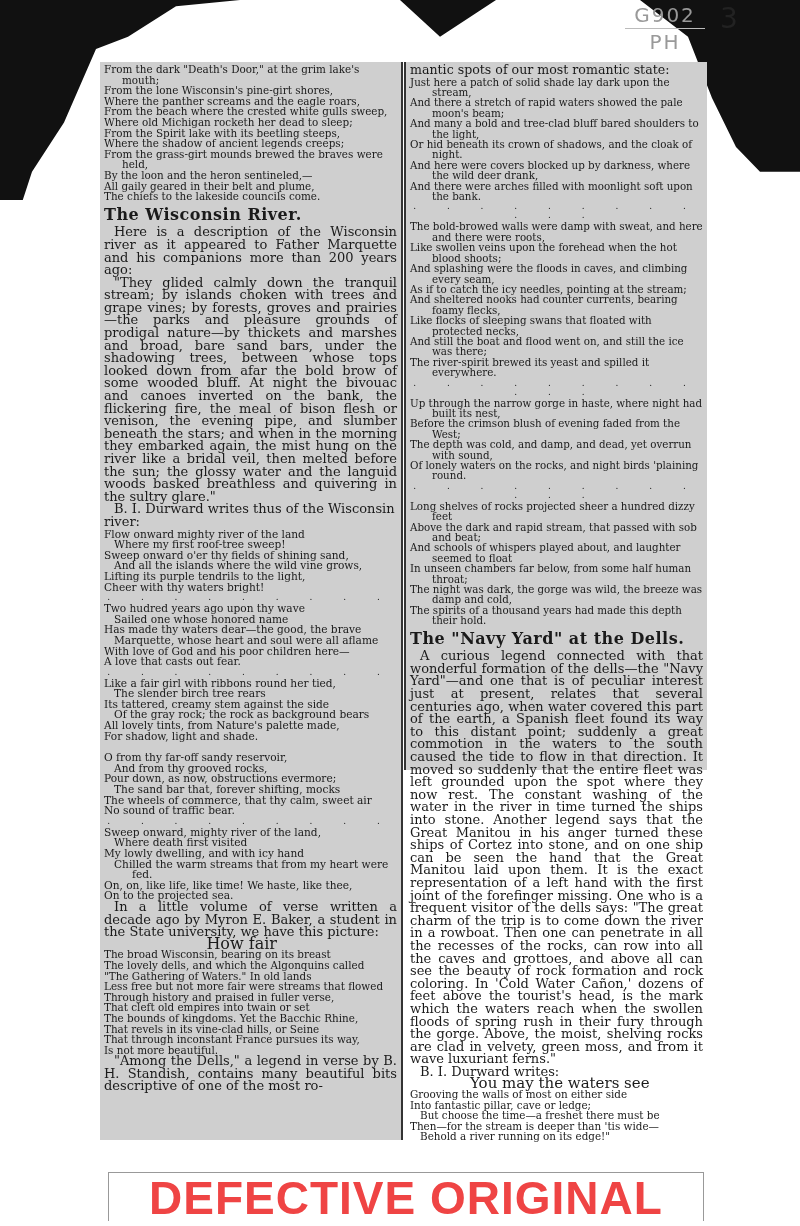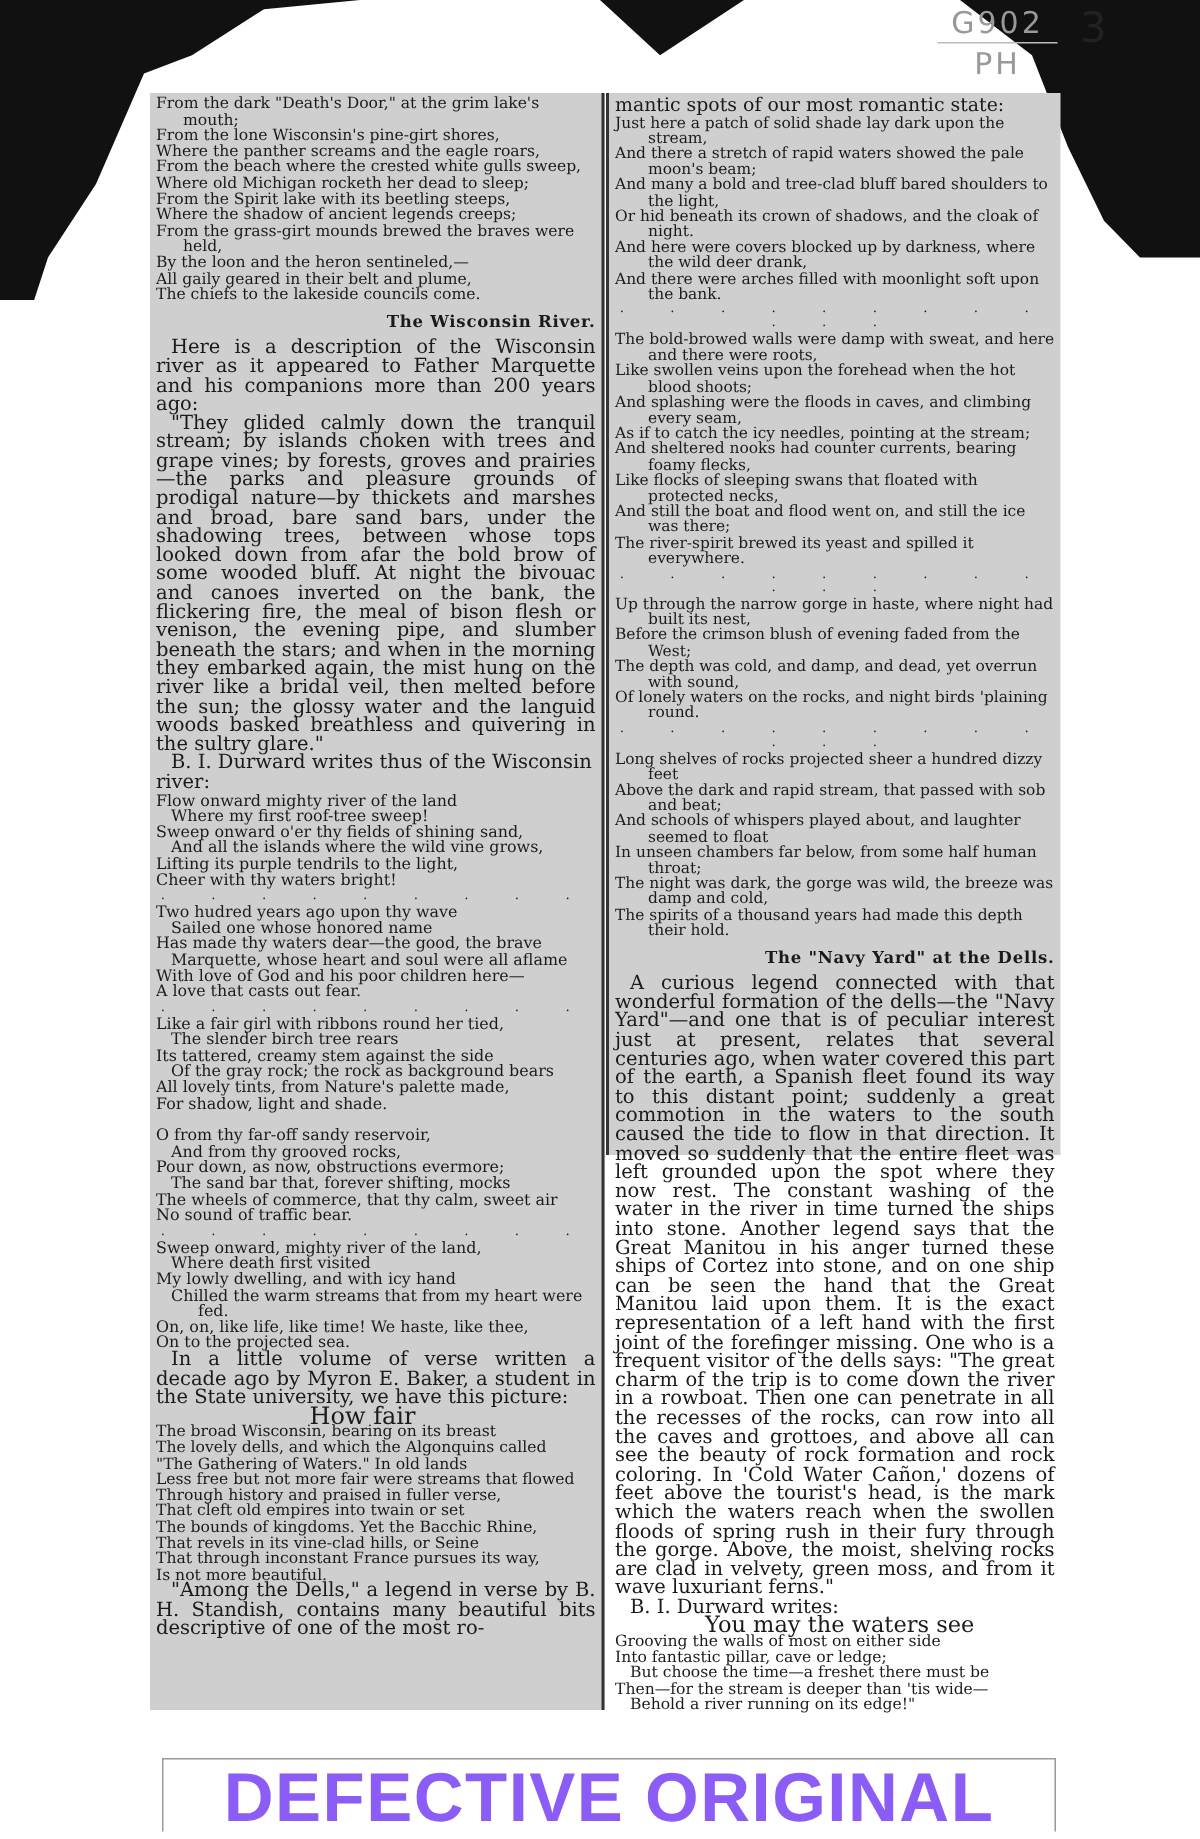--- a/index.html
+++ b/index.html
@@ -33,31 +33,31 @@
     position: absolute; top: 62px; width: 303px;
     background: #cfcfcf;
     font-size: 10.4px; line-height: 10.6px;
     padding: 2px 4px 4px 4px; box-sizing: border-box;
   }
   .col-left { left: 100px; height: 1078px; border-right: 2px solid #333; }
   .col-right { left: 404px; height: 708px; border-left: 2px solid #333; }
   .verse p { margin: 0; text-indent: -18px; padding-left: 18px; }
   .verse p.ind { padding-left: 28px; }
   .dots { text-align: center; letter-spacing: 14px; margin: 1px 0; font-size: 9px; line-height: 9px; }
-  .heading { text-align: right; font-weight: bold; font-size: 11px; margin: 8px 0 6px 0; letter-spacing: 0.5px; }
+  .heading { text-align: left; font-weight: bold; font-size: 16px; margin: 8px 0 6px 0; letter-spacing: 0.5px; }
   .prose { font-size: 13px; line-height: 12.6px; text-align: justify; margin: 0; text-indent: 10px; }
   .author-line { font-size: 13px; line-height: 12.6px; text-indent: 10px; margin: 0; }
   .verse-big p { font-size: 10.6px; }
   .right-verse p { font-size: 10.3px; line-height: 10.4px; padding-left: 22px; text-indent: -22px; }
   .howfair { text-align: right; padding-right: 120px; font-size: 16px; }
   .bottom-banner {
     position: absolute; left: 108px; top: 1172px; width: 594px; height: 48px;
     border: 1px solid #999; border-bottom: none;
     font-family: "Liberation Sans", "DejaVu Sans", sans-serif; font-weight: bold;
-    font-size: 46px; line-height: 50px; color: #8b5cf6; letter-spacing: 1px;
+    font-size: 46px; line-height: 50px; color: #ef4444; letter-spacing: 1px;
     text-align: center; white-space: nowrap;
   }
   .right-sig { text-align: left; font-size: 15px; padding-left: 60px; }
 </style>
 </head>
 <body>
 
 <div class="scan-top"></div>
 <div class="torn-white"></div>
 

